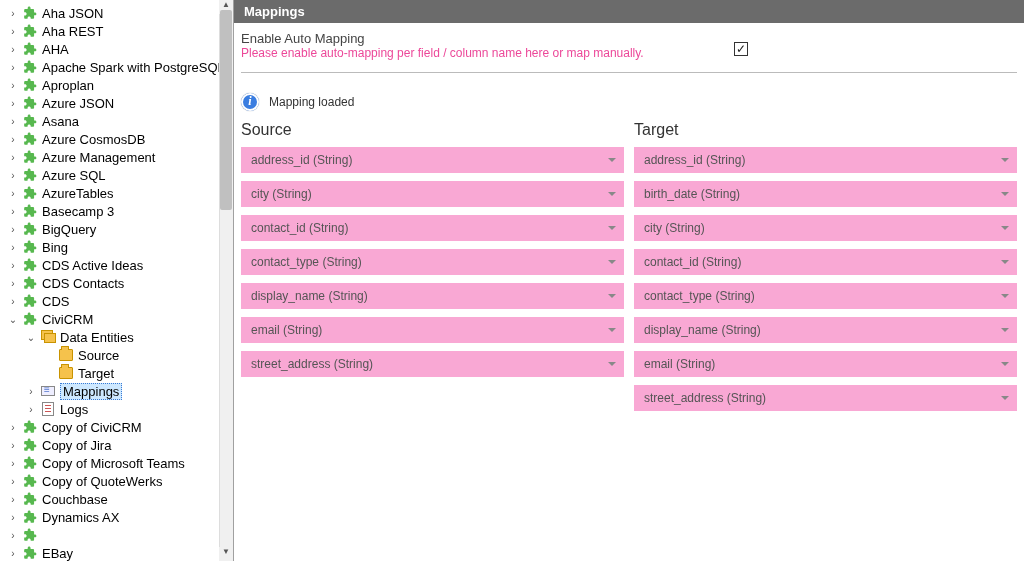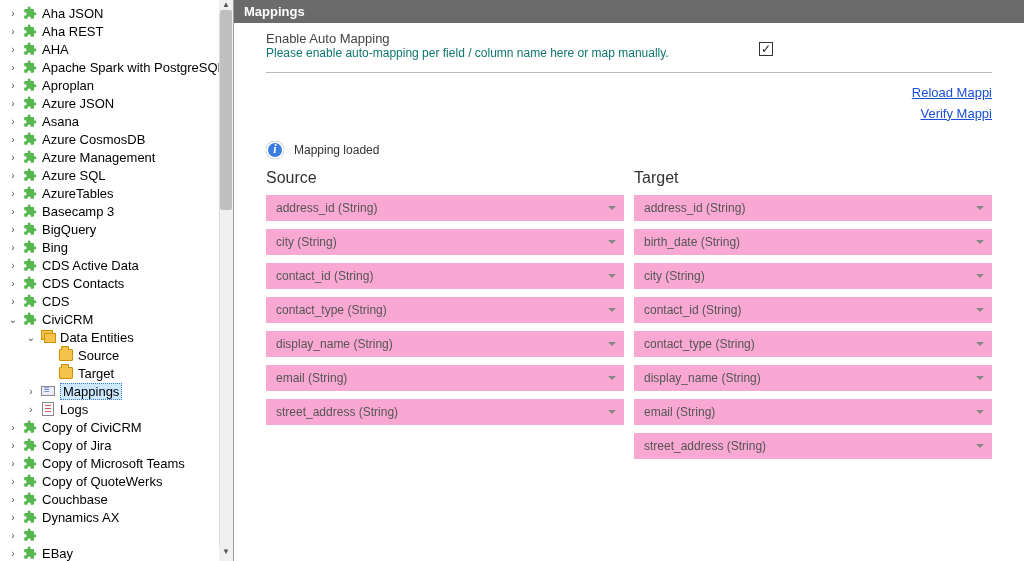--- a/index.html
+++ b/index.html
@@ -35,26 +35,26 @@
   
   .scroll-hint { position:absolute; top:0; right:0; bottom:0; width:14px; background:#f0f0f0; border-left:1px solid #ddd; }
   .scroll-thumb { position:absolute; right:1px; width:12px; background:#c0c0c0; border-radius:2px; height:200px; top:10px; }
   .scroll-arrow { position:absolute; right:0; width:14px; height:14px; text-align:center; font-size:8px; color:#555; background:#f0f0f0; }
   .scroll-arrow.up { top:0; }
   .scroll-arrow.down { bottom:0; }
 
   
   .main { flex:1; border-left: 1px solid #a0a0a0; display:flex; flex-direction:column; position:relative; }
   .panel-header { background: #6b6b6b; color: #fff; font-weight: bold; padding: 4px 10px; font-size: 13px; }
-  .content { padding: 8px 32px; overflow:hidden; flex:1; }
+  .content { padding: 8px 7px; overflow:hidden; flex:1; }
 
   .automap-row { display:flex; border-bottom: 1px solid #bbb; padding-bottom: 10px; }
   .automap-text { flex:1; max-width: 470px; }
   .automap-title { font-size: 13px; color:#444; }
-  .automap-sub { font-size: 12px; color:#0f766e; line-height:1.3; }
+  .automap-sub { font-size: 12px; color:#ec4899; line-height:1.3; }
   .automap-check { width: 60px; display:flex; align-items:center; justify-content:center; padding-top:6px; }
   .automap-check .box { width:14px; height:14px; border:1px solid #333; display:flex; align-items:center; justify-content:center; font-size:12px; }
 
   .links { text-align: right; margin-top: 12px; font-size: 13px; }
   .links a { color: #1a4fd6; text-decoration: underline; display:block; margin-bottom:6px; cursor:pointer; }
 
   .status-row { display:flex; align-items:center; margin-top: 20px; margin-bottom: 4px; }
   .info-icon { width:18px; height:18px; border-radius:50%; background:#3a7de0; color:#fff; font-weight:bold; font-style:italic; font-family: Georgia, serif; display:flex; align-items:center; justify-content:center; font-size:12px; margin-right:10px; box-shadow: inset 0 0 0 2px #fff, 0 0 1px #888; }
   .status-text { font-size: 12px; color:#333; }
 
@@ -197,21 +197,21 @@
           </span>
           <span class="label">Bing</span>
         </div>
         <div class="tree-row indent-0">
           <span class="chev">›</span>
           <span class="icon puzzle-icon">
             <svg viewBox="0 0 24 24">
   <path fill="#57b84f" d="M20.5 11H19V7c0-1.1-.9-2-2-2h-4V3.5C13 2.12 11.88 1 10.5 1S8 2.12 8 3.5V5H4c-1.1 0-2 .9-2 2v3.8h1.5c1.49 0 2.7 1.21 2.7 2.7s-1.21 2.7-2.7 2.7H2V20c0 1.1.9 2 2 2h3.8v-1.5c0-1.49 1.21-2.7 2.7-2.7s2.7 1.21 2.7 2.7V22H17c1.1 0 2-.9 2-2v-4h1.5c1.38 0 2.5-1.12 2.5-2.5S21.88 11 20.5 11z"></path>
 </svg>
           </span>
-          <span class="label">CDS Active Data</span>
+          <span class="label">CDS Active Ideas</span>
         </div>
         <div class="tree-row indent-0">
           <span class="chev">›</span>
           <span class="icon puzzle-icon">
             <svg viewBox="0 0 24 24">
   <path fill="#57b84f" d="M20.5 11H19V7c0-1.1-.9-2-2-2h-4V3.5C13 2.12 11.88 1 10.5 1S8 2.12 8 3.5V5H4c-1.1 0-2 .9-2 2v3.8h1.5c1.49 0 2.7 1.21 2.7 2.7s-1.21 2.7-2.7 2.7H2V20c0 1.1.9 2 2 2h3.8v-1.5c0-1.49 1.21-2.7 2.7-2.7s2.7 1.21 2.7 2.7V22H17c1.1 0 2-.9 2-2v-4h1.5c1.38 0 2.5-1.12 2.5-2.5S21.88 11 20.5 11z"></path>
 </svg>
           </span>
           <span class="label">CDS Contacts</span>
         </div>
@@ -360,24 +360,20 @@
           <div class="automap-title">Enable Auto Mapping</div>
           <div class="automap-sub">Please enable auto-mapping per field / column name here or map manually.</div>
         </div>
         <div class="automap-check">
           <div class="box">
             <span>✓</span>
           </div>
         </div>
       </div>
 
-      <div class="links">
-        <a>Reload Mappi</a>
-        <a>Verify Mappi</a>
-      </div>
 
       <div class="status-row">
         <div class="info-icon">i</div>
         <div class="status-text">Mapping loaded</div>
       </div>
 
       <div class="map-table">
         <div class="map-col">
           <h3>Source</h3>
           <div id="source-fields">

